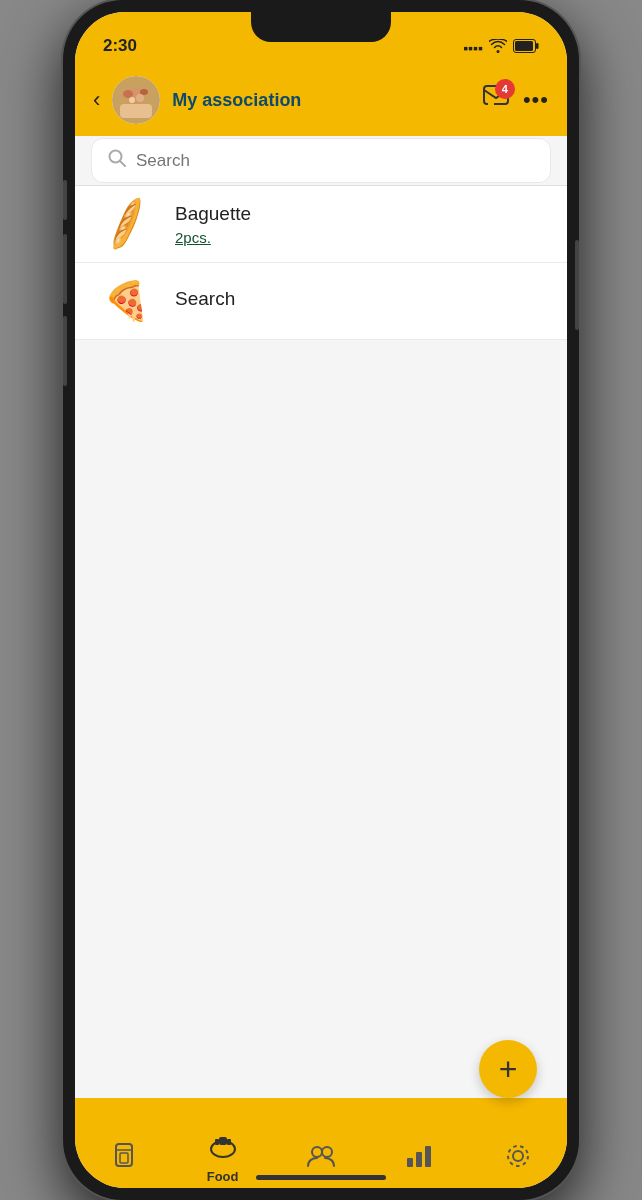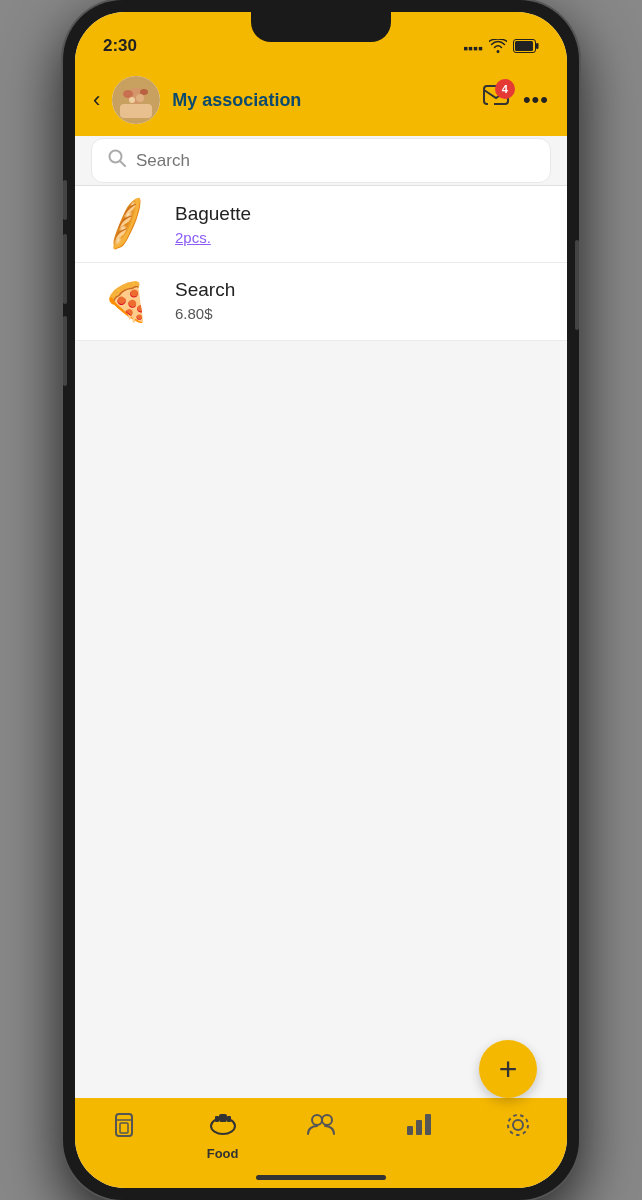--- a/index.html
+++ b/index.html
@@ -227,21 +227,21 @@
     }
 
     .item-price {
       font-size: 15px;
       color: #555;
       margin-bottom: 2px;
     }
 
     .item-qty {
       font-size: 15px;
-      color: #8b5cf6;
+      color: #14532d;
       text-decoration: underline;
     }
 
     
     .fab {
       position: absolute;
       bottom: 90px;
       right: 30px;
       width: 58px;
       height: 58px;
@@ -255,22 +255,22 @@
       cursor: pointer;
       box-shadow: 0 4px 12px rgba(0,0,0,0.2);
       z-index: 10;
     }
 
     
     .bottom-nav {
       height: 90px;
       background: #f5b800;
       display: flex;
-      align-items: flex-start;
-      padding-top: 10px;
+      align-items: center;
+      padding-top: 28px;
     }
 
     .nav-item {
       flex: 1;
       display: flex;
       flex-direction: column;
       align-items: center;
       gap: 4px;
       cursor: pointer;
       padding-top: 4px;
@@ -420,21 +420,20 @@
           <div class="item-info">
             <div class="item-name">Baguette</div>
             <div class="item-qty">2pcs.</div>
           </div>
         </div>
 
         <div class="item-row">
           <div class="item-image pizza-img">🍕</div>
           <div class="item-info">
             <div class="item-name">Search</div>
-            <div class="item-price">6.80$</div>
           </div>
         </div>
 
       </div>
     </div>
 
     <div class="fab">+</div>
 
     <div class="bottom-nav">
 

